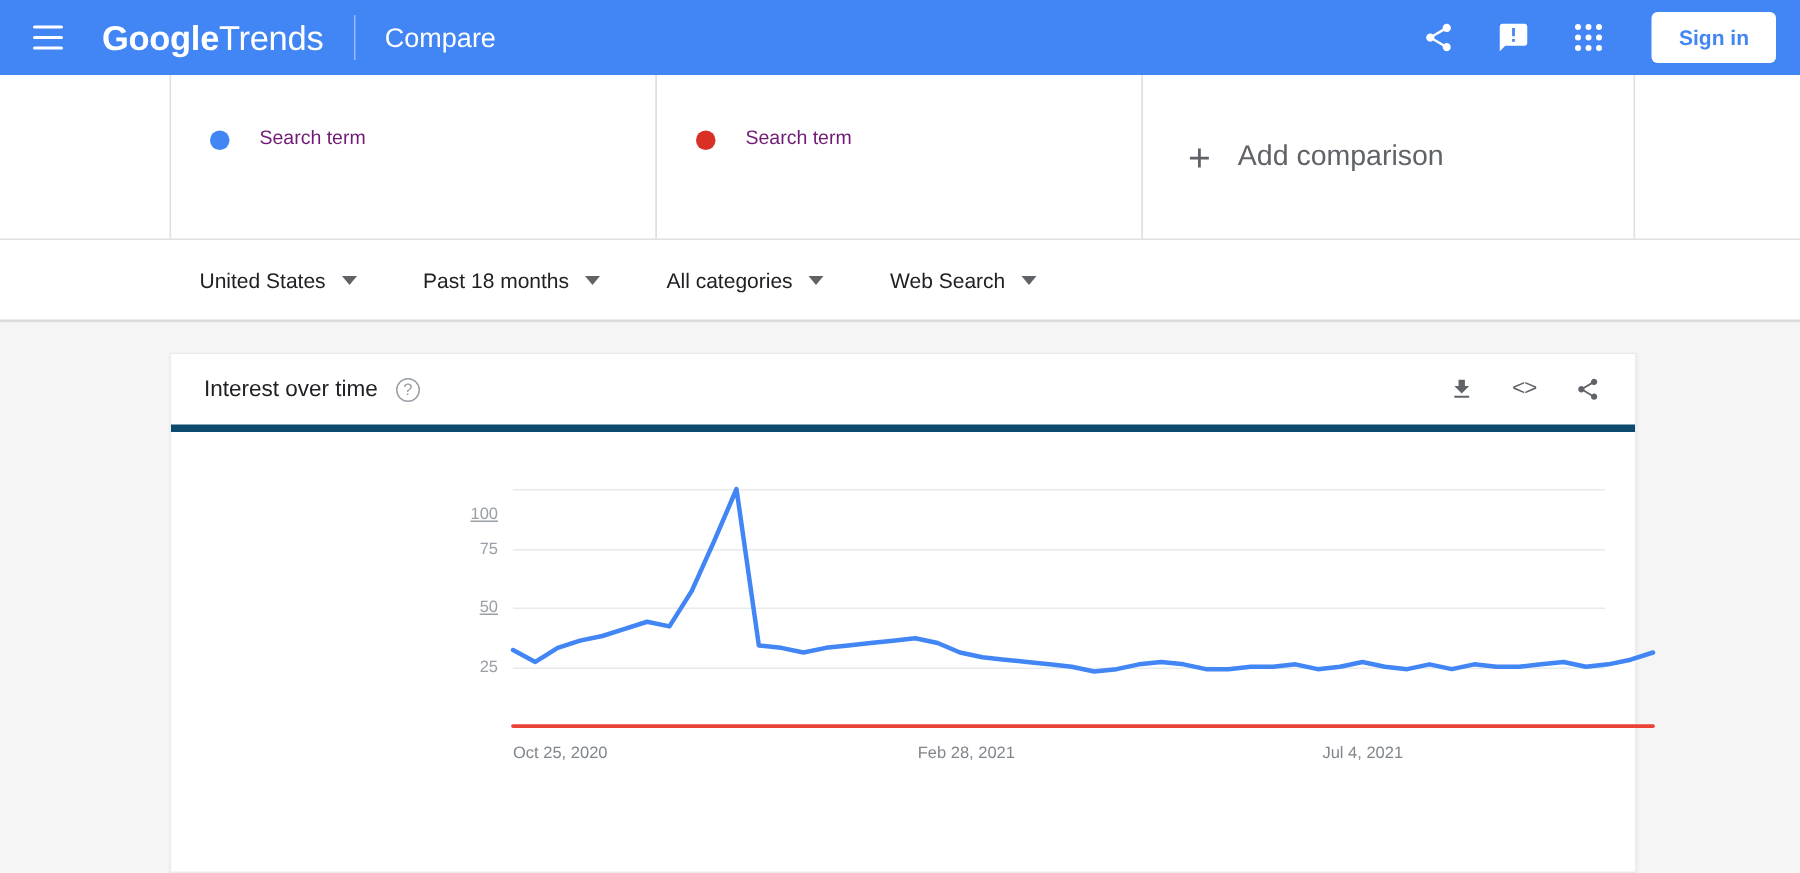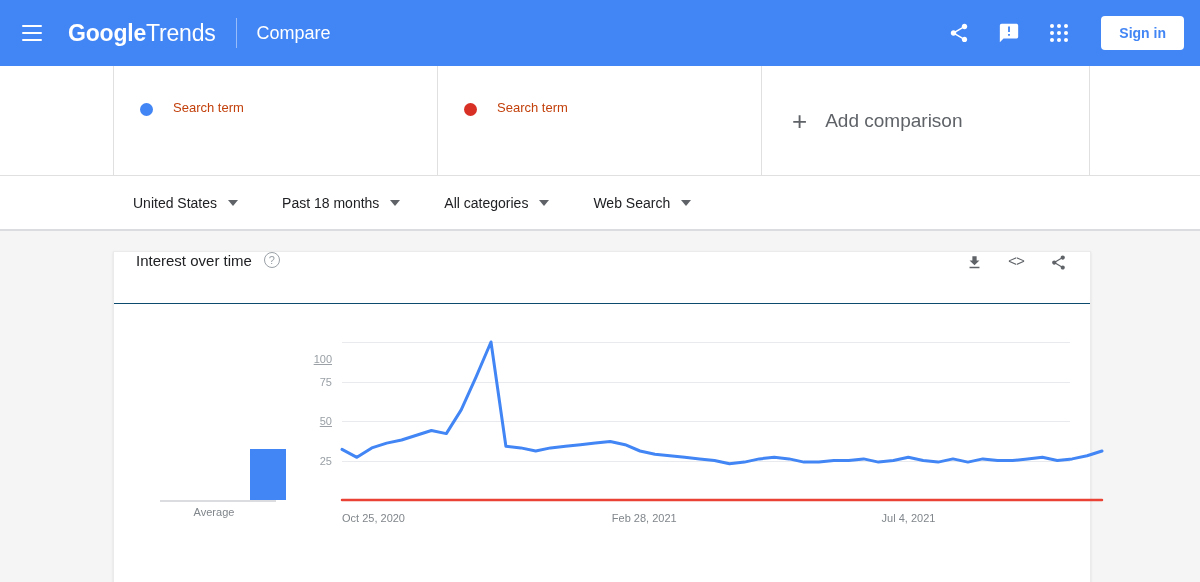--- a/index.html
+++ b/index.html
@@ -6,21 +6,21 @@
   html, body {
     margin: 0; padding: 0;
     width: 1200px; height: 582px;
     font-family: "Liberation Sans", sans-serif;
     background: #f5f5f5;
     overflow: hidden;
   }
 
   
   .header {
-    height: 66px;
+    height: 50px;
     background: #4285f4;
     display: flex;
     align-items: center;
     padding: 0 16px;
     position: relative;
   }
   .hamburger {
     width: 24px; height: 24px;
     margin-left: 6px; margin-right: 22px;
     display: flex; flex-direction: column;
@@ -111,21 +111,21 @@
   .cmp-term {
     font-size: 19px;
     color: #202124;
     line-height: 24px;
     white-space: nowrap;
     overflow: hidden;
     text-overflow: ellipsis;
   }
   .cmp-sub {
     font-size: 13px;
-    color: #c2410c;
+    color: #701a75;
     margin-top: 4px;
   }
   .add-card {
     flex: 1 1 0;
     border-left: 1px solid #e0e0e0;
     border-right: 1px solid #e0e0e0;
     display: flex;
     align-items: center;
     padding-left: 30px;
     cursor: pointer;
@@ -181,23 +181,23 @@
     width: 978px;
     height: 347px;
     border: 1px solid #ebebeb;
     box-shadow: 0 1px 2px rgba(60,64,67,0.12);
     display: flex;
     flex-direction: column;
   }
   .card-head {
     height: 52px;
     display: flex;
-    align-items: flex-start;
+    align-items: center;
     padding: 0 22px 0 22px;
-    border-bottom: 1px solid #0c4a6e;
+    border-bottom: 5px solid #0c4a6e;
   }
   .card-title {
     font-size: 15px;
     color: #202124;
   }
   .help-icon {
     width: 16px; height: 16px;
     border: 1px solid #9aa0a6;
     border-radius: 50%;
     color: #9aa0a6;
@@ -382,25 +382,20 @@
         <div class="cicon">
           <svg width="17" height="17" viewBox="0 0 24 24" fill="#5f6368">
             <path d="M18 16.08c-.76 0-1.44.3-1.96.77L8.91 12.7c.05-.23.09-.46.09-.7s-.04-.47-.09-.7l7.05-4.11c.54.5 1.25.81 2.04.81 1.66 0 3-1.34 3-3s-1.34-3-3-3-3 1.34-3 3c0 .24.04.47.09.7L8.04 9.81C7.5 9.31 6.79 9 6 9c-1.66 0-3 1.34-3 3s1.34 3 3 3c.79 0 1.5-.31 2.04-.81l7.12 4.16c-.05.21-.08.43-.08.65 0 1.61 1.31 2.92 2.92 2.92s2.92-1.31 2.92-2.92-1.31-2.92-2.92-2.92z"></path>
           </svg>
         </div>
       </div>
     </div>
 
     <div class="chart-body">
 
-      <div class="avg-block">
-        <div class="avg-baseline"></div>
-        <div class="avg-bar" id="avgBar" style="top: 145.44px; height: 50.56px; bottom: auto;"></div>
-        <div class="avg-label">Average</div>
-      </div>
 
       <div class="plot">
         <div id="grid-holder">
             <div class="gridline" style="top: 38px;"></div>
             <div class="gridline" style="top: 77.5px;"></div>
             <div class="gridline" style="top: 117px;"></div>
             <div class="gridline" style="top: 156.5px;"></div>
           </div>
         <div id="ytick-holder">
             <div class="ytick" style="top: 55px; text-decoration: underline;">100</div>

